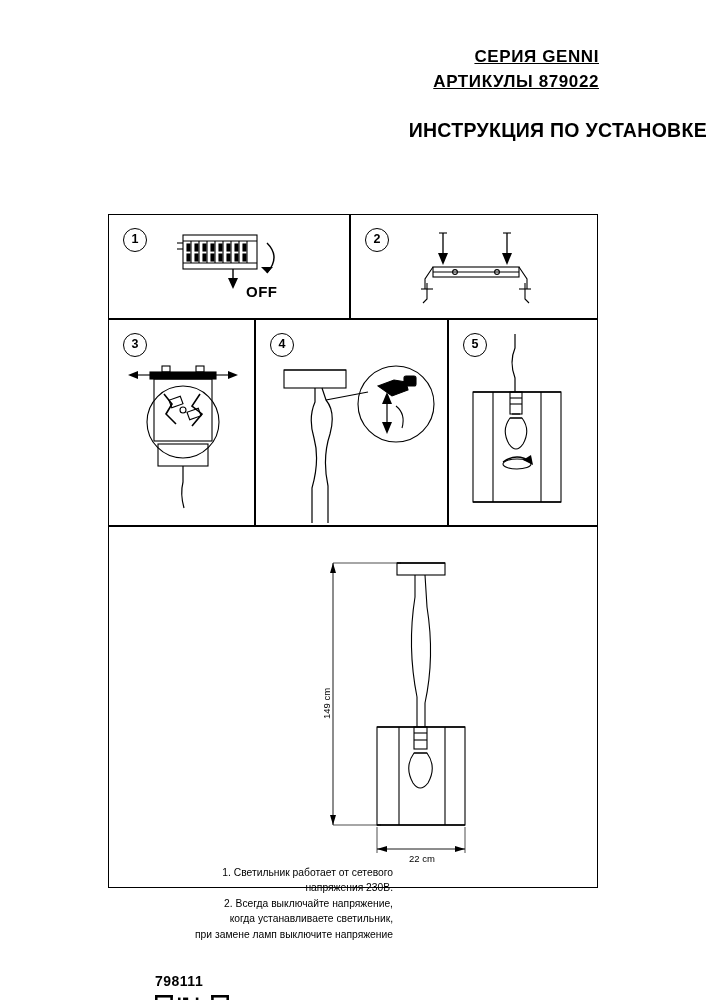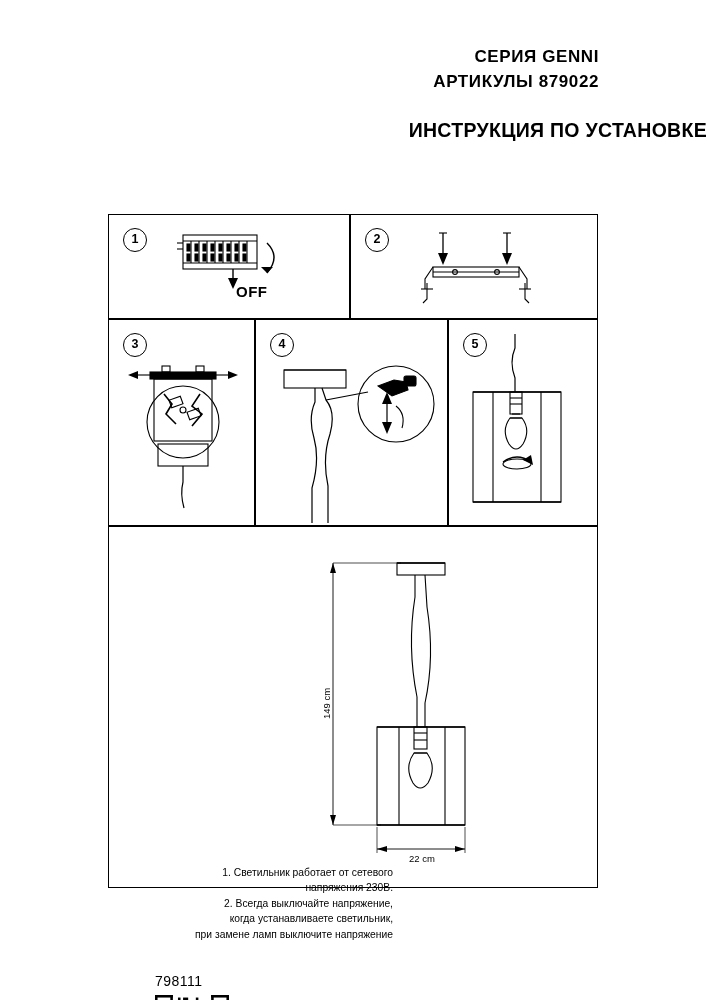--- a/index.html
+++ b/index.html
@@ -15,20 +15,21 @@
     color: #000000;
     overflow: hidden;
   }
 
   
   .header {
     position: absolute;
     top: 44px;
     right: 108px;
     text-align: right;
+    text-decoration: underline;
   }
   .header .series,
   .header .article {
     font-size: 17px;
     font-weight: bold;
     letter-spacing: 0.6px;
     line-height: 25px;
     white-space: nowrap;
   }
 
@@ -97,21 +98,21 @@
     line-height: 15.4px;
     text-align: right;
   }
   .notes p { margin: 0; }
 
   .art-code {
     position: absolute;
     left: 46px;
     top: 446px;
     font-size: 14px;
-    font-weight: normal;
+    font-weight: bold;
     letter-spacing: 0.5px;
   }
 
   .qr {
     position: absolute;
     left: 46px;
     top: 468px;
     width: 74px;
     height: 74px;
   }
@@ -192,21 +193,21 @@
         <line x1="6" y1="20" x2="12" y2="20"></line>
         <line x1="6" y1="26" x2="12" y2="26"></line>
 
         <path d="M96 20 Q110 34 96 50" stroke-width="1.4"></path>
         <polygon points="96,50 102,44 90,44" fill="#000" stroke="none"></polygon>
 
         <path d="M62 46 L62 62" stroke-width="1.4"></path>
         <polygon points="62,66 57,55 67,55" fill="#000" stroke="none"></polygon>
       </g>
     </svg>
-    <div class="off-label" style="left:127px; top:68px;text-align:center;">OFF</div>
+    <div class="off-label" style="left:137px; top:68px;text-align:center;">OFF</div>
   </div>
 
   <div class="cell" style="left:242px; top:0; width:246px; height:103px;">
     <div class="step-num" style="left:14px; top:13px;">2</div>
     <svg width="180" height="90" style="position:absolute; left:52px; top:8px;">
       <g class="s" stroke-width="1.1">
 
         <rect x="30" y="44" width="86" height="10"></rect>
         <line x1="30" y1="49" x2="116" y2="49"></line>
         <circle cx="52" cy="49" r="2.4"></circle>

